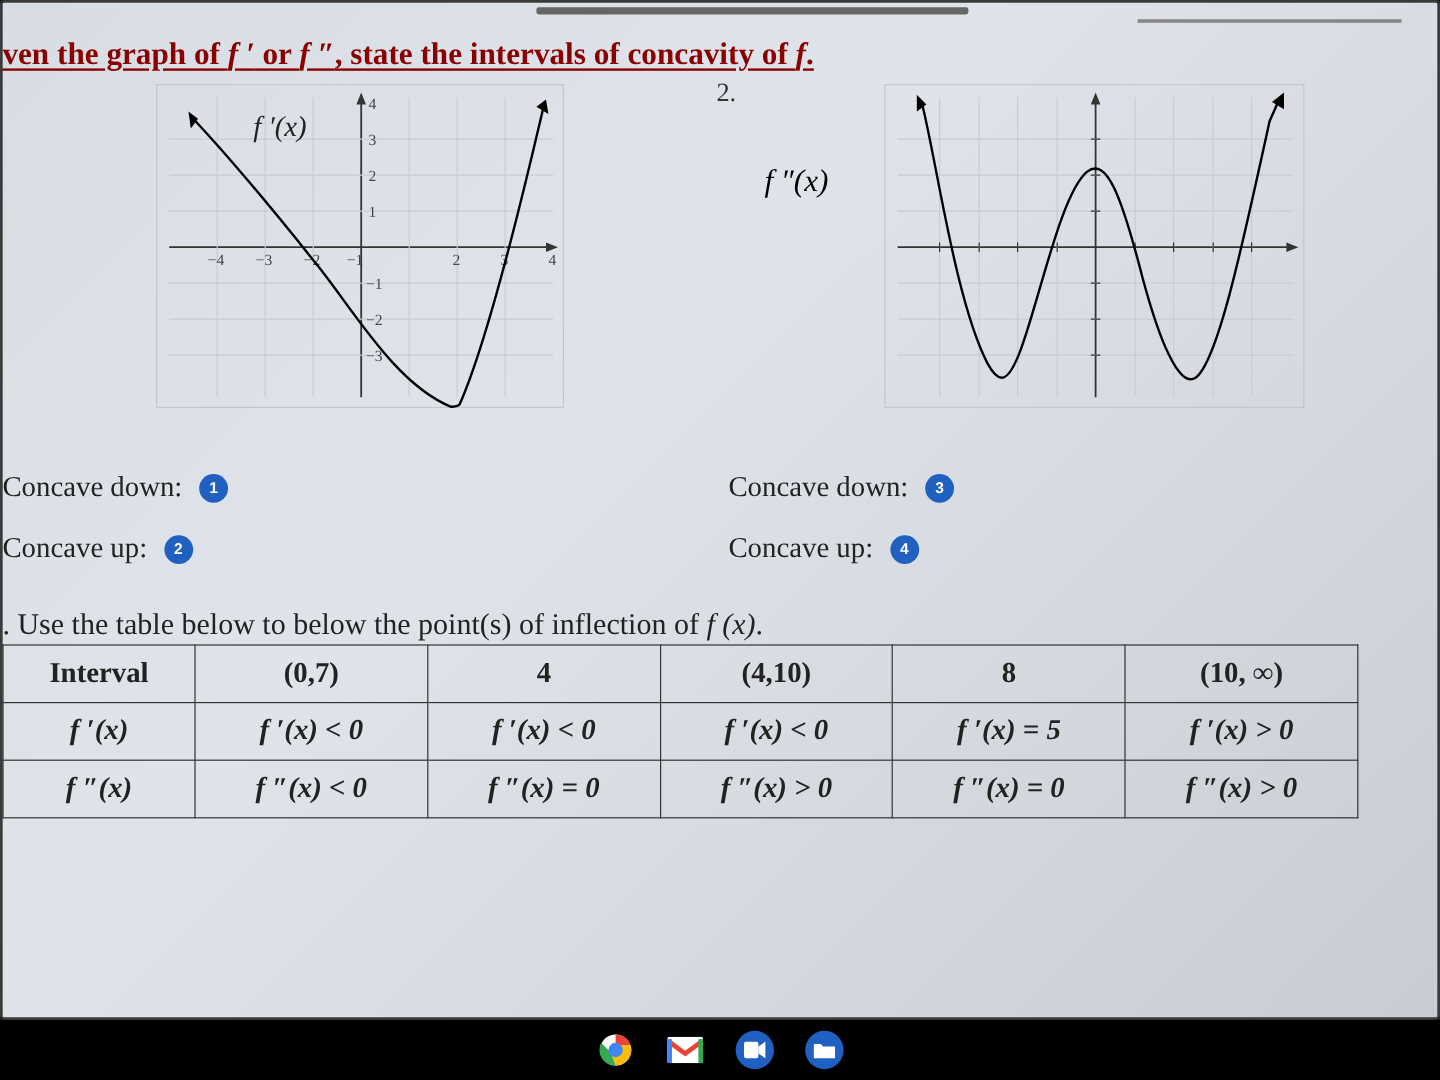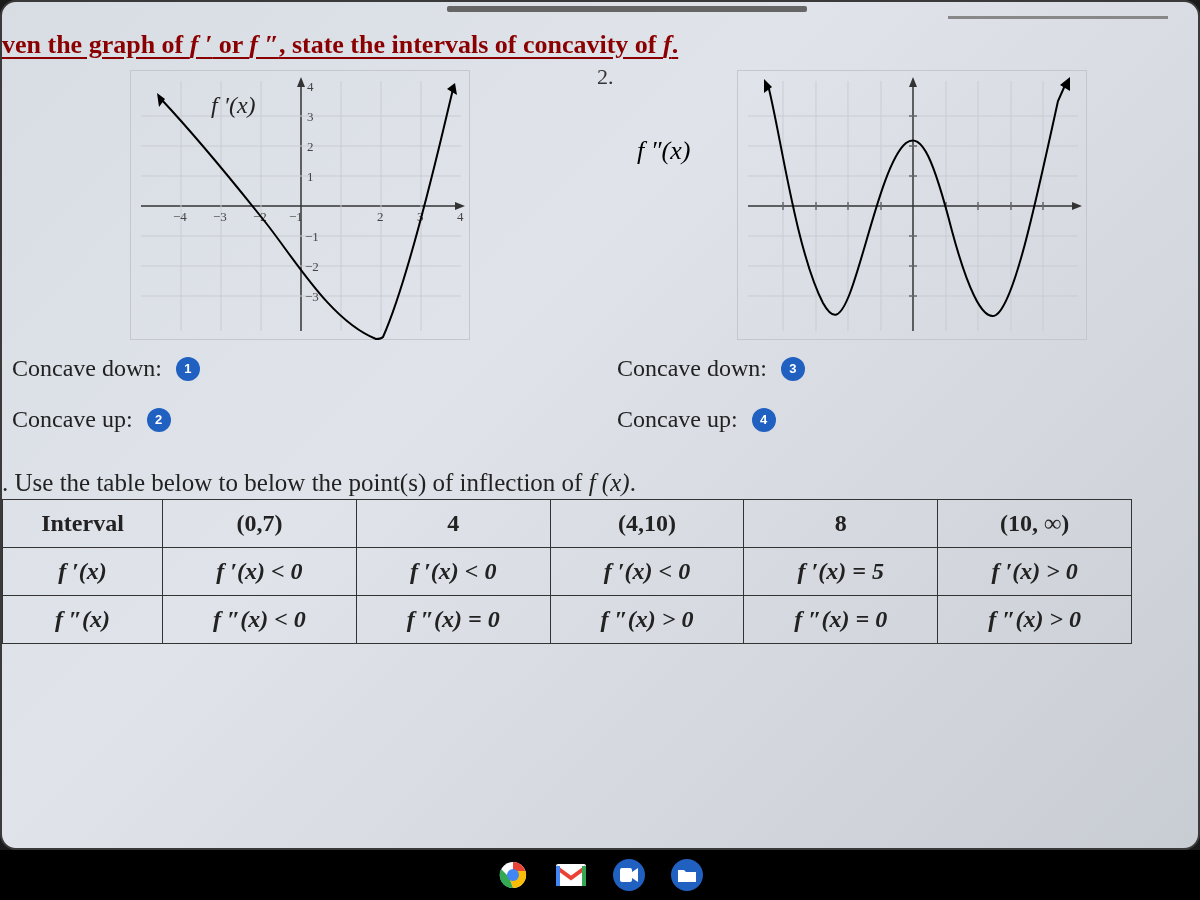--- a/index.html
+++ b/index.html
@@ -11,21 +11,21 @@
     background: #1a1a1a;
     overflow: hidden;
   }
   .screen {
     position: absolute;
     top: 0; left: 0;
     width: 1200px;
     height: 850px;
     background: linear-gradient(135deg, #d8dde4 0%, #e0e4ea 40%, #d5d8df 70%, #c8ccd3 100%);
     border: 2px solid #3a3a3a;
-    border-radius: 16px;
+    border-radius: 4px;
   }
   .topbar {
     position: absolute;
     top: 4px; left: 445px;
     width: 360px; height: 6px;
     background: #666;
     border-radius: 2px;
   }
   .topbar2 {
     position: absolute;
@@ -72,24 +72,23 @@
   }
   .plotbox2 {
     position: relative;
     margin: 4px 0 0 130px;
     width: 350px;
     height: 270px;
     border: 1px solid #c4c7cd;
   }
   svg.plot { display: block; }
   .answers {
-    margin-top: 15px;
+    margin-top: 53px;
     font-size: 24px;
     color: #222;
-    padding-left: 10px;
   }
   .answers .row {
     display: flex;
     align-items: center;
     gap: 14px;
     margin: 10px 0 24px 0;
   }
   .badge {
     display: inline-flex;
     align-items: center;

